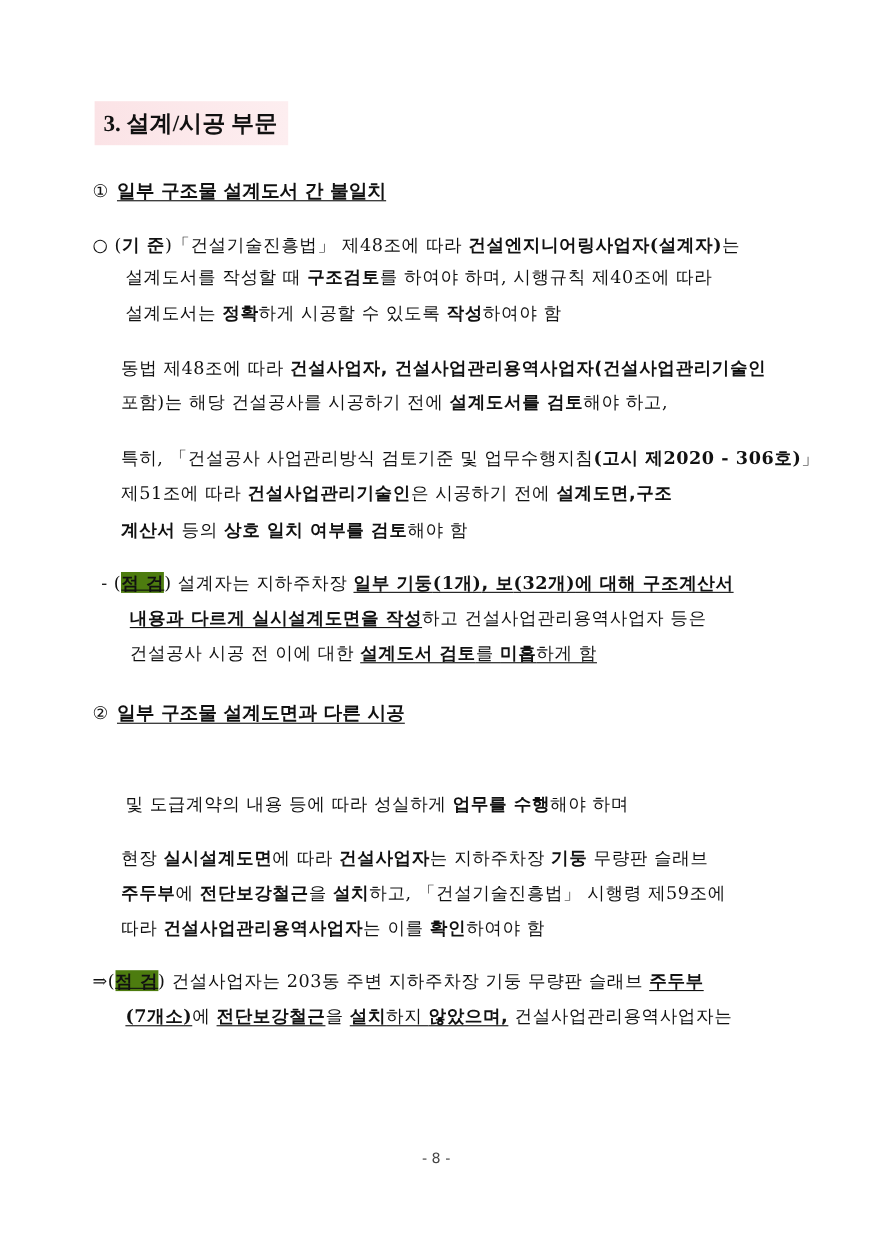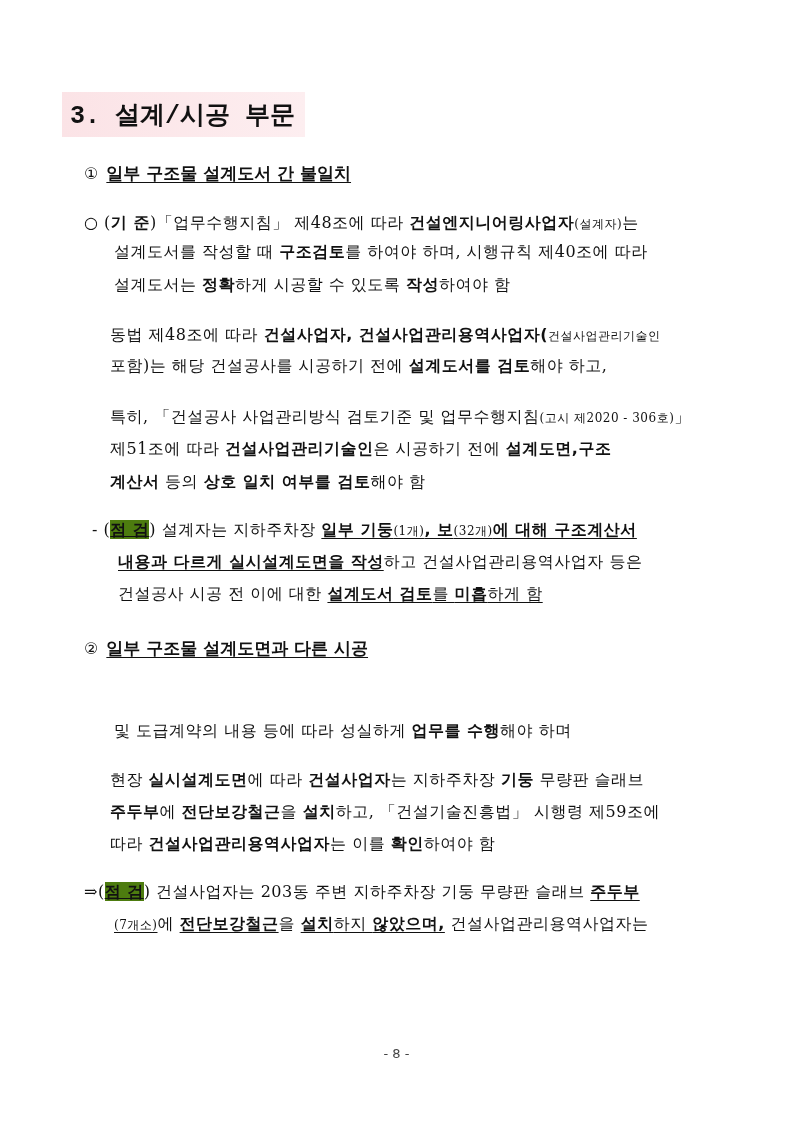--- a/index.html
+++ b/index.html
@@ -3,63 +3,63 @@
   <meta charset="utf-8">
   <style>
     html, body { margin: 0; padding: 0; background: #ffffff; }
     body {
       width: 793px; height: 1121px; position: relative; overflow: hidden;
       font-family: "DejaVu Serif", "Liberation Serif", serif;
       color: #111111;
     }
     .page { position: absolute; left: 0; top: 0; width: 793px; height: 1121px; }
     .heading {
-      position: absolute; left: 62px; top: 92px;
+      position: absolute; left: 86px; top: 92px;
       padding: 6px 10px 6px 8px;
       background: linear-gradient(to right, #fbe3e6, #fdeef0);
-      font-family: Liberation Mono, monospace;
-      font-weight: bold; font-size: 25px; letter-spacing: 0px;
+      font-family: Liberation Serif, serif;
+      font-weight: bold; font-size: 21px; letter-spacing: 0px;
       color: #111;
     }
     .sub {
       position: absolute; left: 84px;
       font-family: "DejaVu Sans", "Liberation Sans", sans-serif;
       font-weight: bold; font-size: 17px;
     }
     .sub .num { font-weight: normal; margin-right: 8px; font-size: 16px; }
     .sub .title { text-decoration: underline; text-underline-offset: 3px; }
     .line {
       position: absolute; white-space: nowrap;
       font-size: 16px; line-height: 20px;
       letter-spacing: 0.5px;
     }
     .b { font-family: "DejaVu Sans", "Liberation Sans", sans-serif; font-weight: bold; }
     .u { text-decoration: underline; text-underline-offset: 3px; }
-    .s { font-size: 12px; }
+    .s { font-size: 16px; font-weight: bold; }
     .hl { background: #4d7c0f; text-decoration: underline; }
     .footer {
       position: absolute; left: 0; width: 793px; top: 1046px;
       text-align: center; font-size: 13px; color: #444;
       font-family: "DejaVu Sans", "Liberation Sans", sans-serif;
     }
   </style>
 </head>
 <body>
 
 <div class="page">
 
   <div class="heading">3. 설계/시공 부문</div>
 
   <div class="sub" style="top:162px;">
     <span class="num">①</span><span class="title">일부 구조물 설계도서 간 불일치</span>
   </div>
 
   <div class="line" style="left:84px; top:213px;">
     <span>○</span>
-    <span>(</span><span class="b">기 준</span><span>)</span><span>「업무수행지침」 제48조에 따라 </span><span class="b">건설엔지니어링사업자</span><span class="s">(설계자)</span><span>는</span>
+    <span>(</span><span class="b">기 준</span><span>)</span><span>「건설기술진흥법」 제48조에 따라 </span><span class="b">건설엔지니어링사업자</span><span class="s">(설계자)</span><span>는</span>
   </div>
   <div class="line" style="left:114px; top:242px;">
     <span>설계도서를 작성할 때 </span><span class="b">구조검토</span><span>를 하여야 하며, 시행규칙 제40조에 따라</span>
   </div>
   <div class="line" style="left:114px; top:275px;">
     <span>설계도서는 </span><span class="b">정확</span><span>하게 시공할 수 있도록 </span><span class="b">작성</span><span>하여야 함</span>
   </div>
 
   <div class="line" style="left:110px; top:325px;">
     <span>동법 제48조에 따라 </span><span class="b">건설사업자, 건설사업관리용역사업자(</span><span class="s">건설사업관리기술인</span>

